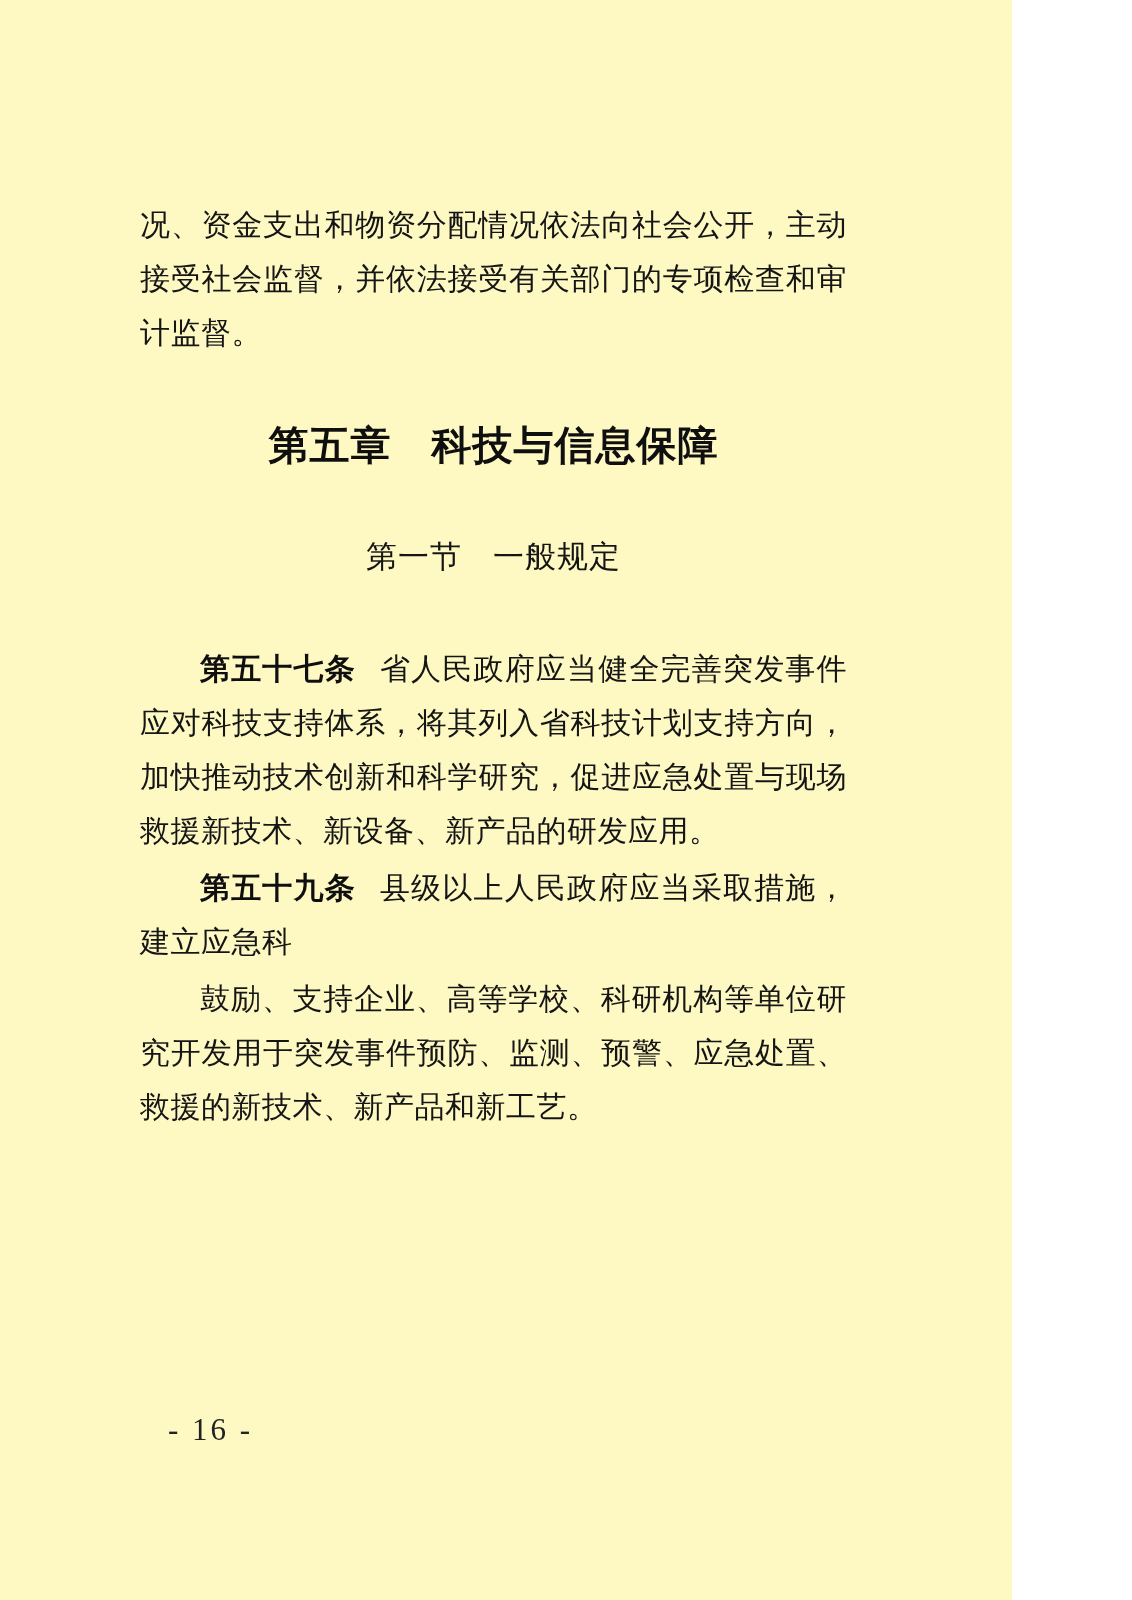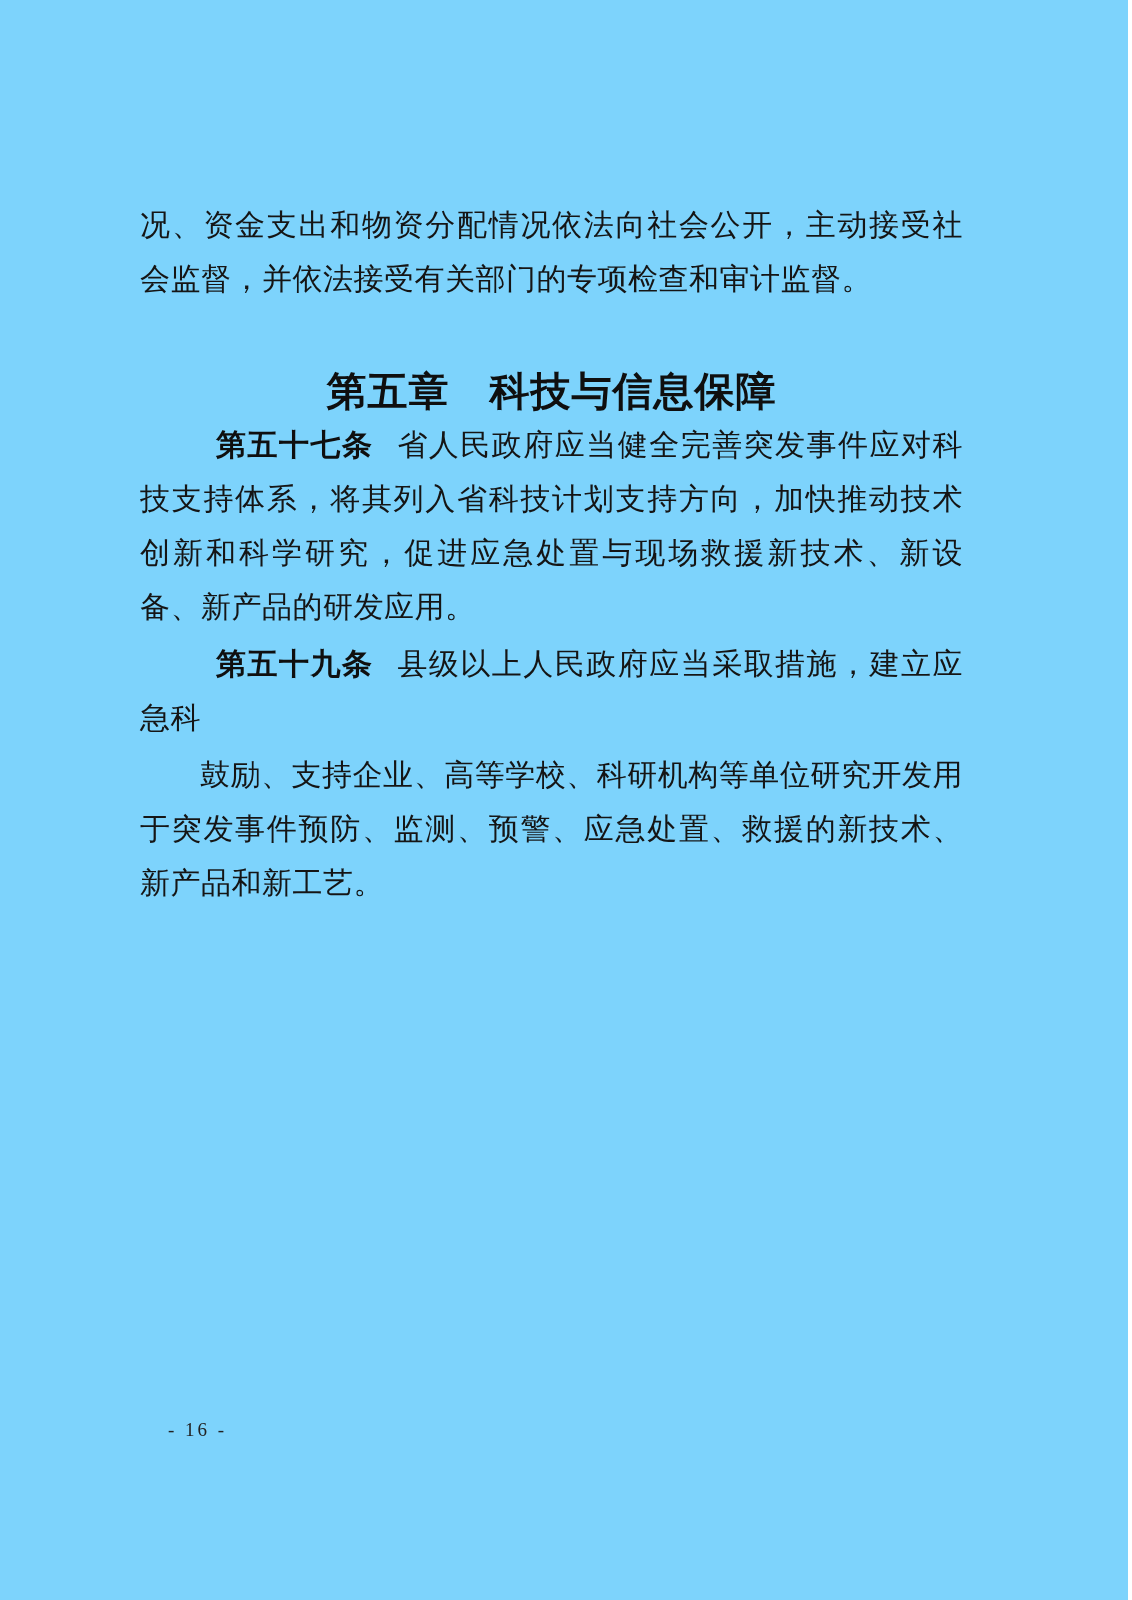--- a/index.html
+++ b/index.html
@@ -1,20 +1,20 @@
 <!DOCTYPE html>
 <html><head>
 <meta charset="utf-8">
 <style>
   html, body { margin: 0; padding: 0; background: #ffffff; }
   .page {
     position: relative;
-    width: 1128px;
+    width: 1012px;
     height: 1600px;
-    background: #7dd3fc;
+    background: #fef9c3;
     box-sizing: border-box;
     padding: 198px 165px 17px 140px;
     font-family: "Liberation Serif", "DejaVu Serif", serif;
     color: #151515;
     overflow: hidden;
   }
   p.body-text {
     margin: 0 0 3px 0;
     font-size: 30px;
     line-height: 54px;
@@ -39,43 +39,45 @@
     font-weight: normal;
     text-align: center;
     letter-spacing: 1px;
   }
   .heading-title { margin-left: 1em; }
   .article-label {
     font-weight: bold;
     font-family: "Liberation Sans", "DejaVu Sans", sans-serif;
     margin-right: 0.8em;
     color: #0f0f0f;
-    margin-left: 16px;
   }
   .page-number {
     position: absolute;
     left: 168px;
     top: 1414px;
-    font-size: 19px;
+    font-size: 31px;
     line-height: 32px;
     letter-spacing: 3px;
     color: #222222;
   }
 </style>
 </head>
 <body>
 
 <div class="page">
 
   <p class="body-text">况、资金支出和物资分配情况依法向社会公开，主动接受社会监督，并依法接受有关部门的专项检查和审计监督。</p>
 
   <h2 class="chapter-heading">
     <span>第五章</span><span class="heading-title">科技与信息保障</span>
   </h2>
 
+  <h3 class="section-heading">
+    <span>第一节</span><span class="heading-title">一般规定</span>
+  </h3>
 
   <p class="body-text indent">
     <span class="article-label">第五十七条</span><span>省人民政府应当健全完善突发事件应对科技支持体系，将其列入省科技计划支持方向，加快推动技术创新和科学研究，促进应急处置与现场救援新技术、新设备、新产品的研发应用。</span>
   </p>
 
   <p class="body-text indent">
     <span class="article-label">第五十九条</span><span>县级以上人民政府应当采取措施，建立应急科</span>
   </p>
 
   <p class="body-text indent">鼓励、支持企业、高等学校、科研机构等单位研究开发用于突发事件预防、监测、预警、应急处置、救援的新技术、新产品和新工艺。</p>

